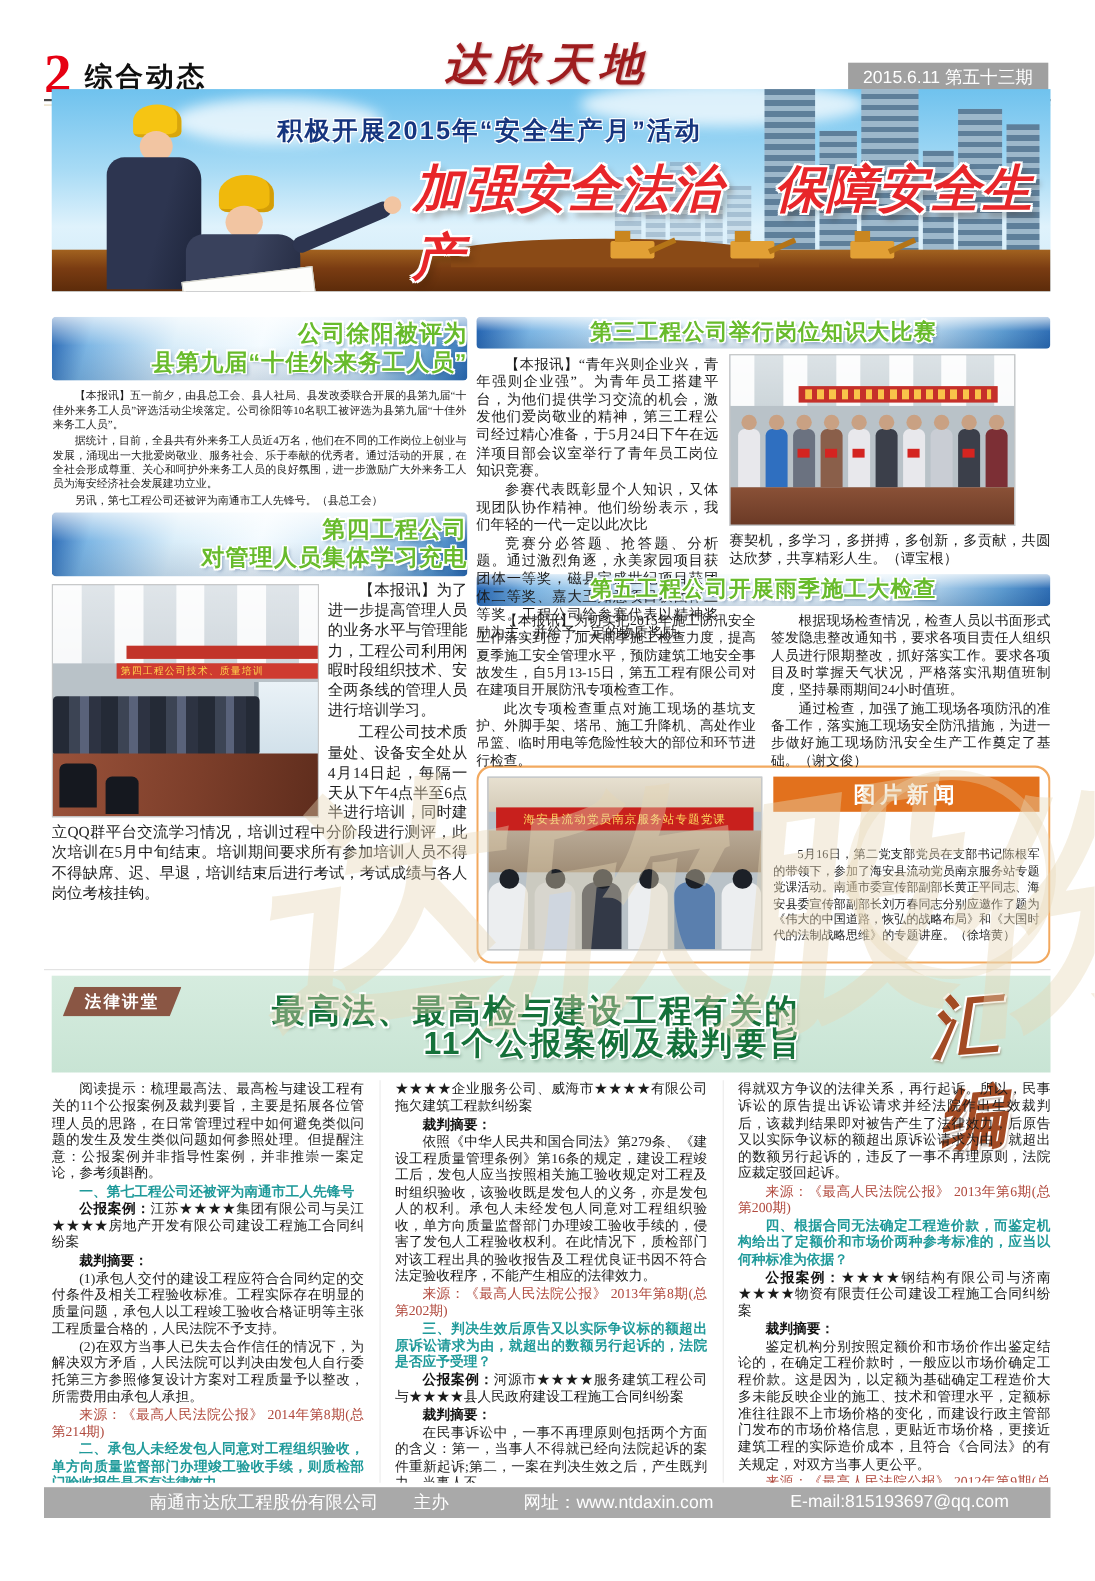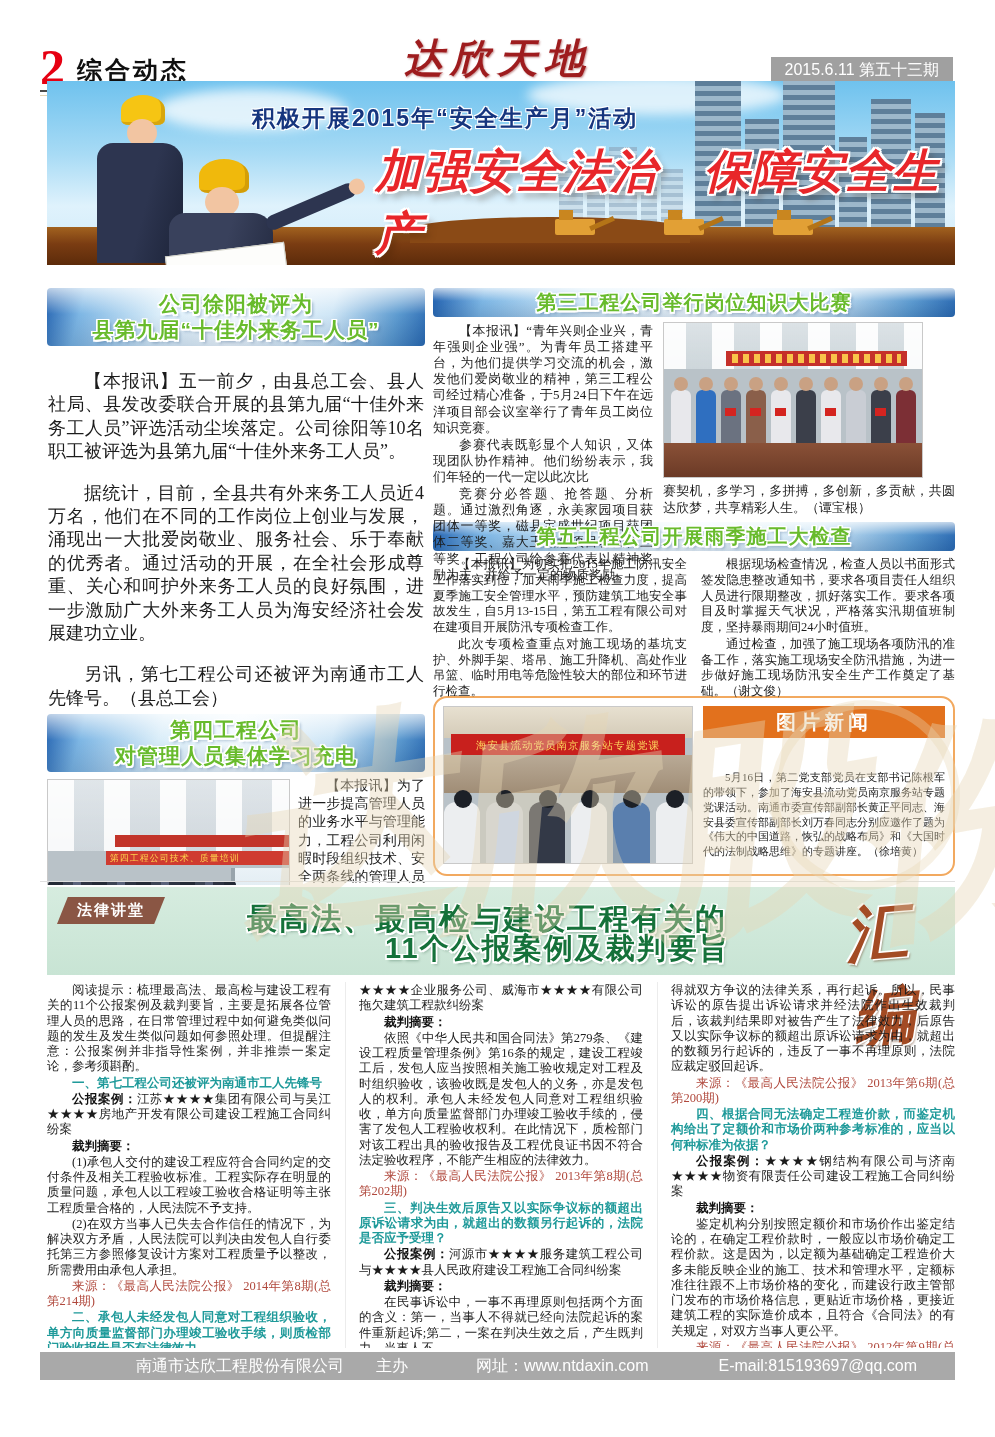--- a/index.html
+++ b/index.html
@@ -66,27 +66,27 @@
                font-size:46px; font-weight:900; font-style:italic; color:#e8262a; letter-spacing:1px;
                text-shadow:-2px -2px 0 #fff,2px -2px 0 #fff,-2px 2px 0 #fff,2px 2px 0 #fff,0 -2px 0 #fff,0 2px 0 #fff,-2px 0 0 #fff,2px 0 0 #fff,5px 6px 6px rgba(60,30,0,.35); }
 
   
   .art-head { border-radius:4px; display:flex; flex-direction:column; justify-content:center; align-items:center;
     background:linear-gradient(180deg,rgba(255,255,255,.7),rgba(255,255,255,0) 45%,rgba(0,40,90,.15)),
                linear-gradient(105deg,#1f5fae 0%,#7db6e4 10%,#d9edf9 30%,#f4fbff 50%,#cfe6f6 74%,#5d9bd0 91%,#2b6ab2 100%); }
   .art-head .t { color:#68bb2c; font-weight:900; font-family:"Liberation Sans","DejaVu Sans",sans-serif;
     line-height:1.25; letter-spacing:1px;
     text-shadow:-1.5px -1.5px 0 #fff,1.5px -1.5px 0 #fff,-1.5px 1.5px 0 #fff,1.5px 1.5px 0 #fff,0 -1.5px 0 #fff,0 1.5px 0 #fff,-1.5px 0 0 #fff,1.5px 0 0 #fff,2.5px 2.5px 3px rgba(30,70,120,.4); }
-  .art-head.two { height:58px; } .art-head.two .t { font-size:21px; }
+  .art-head.two { height:58px;align-items:flex-end; } .art-head.two .t { font-size:21px; }
   .art-head.one { height:29px; } .art-head.one .t { font-size:20px; }
 
   
   .col-left  { position:absolute; left:47px; top:288px; width:378px; height:597px; overflow:hidden; }
   .col-right { position:absolute; left:433px; top:288px; width:522px; height:597px; overflow:hidden; }
-  .body14 p { font-size:18px; line-height:1.3; text-align:justify; text-indent:2em; margin-top:18px; }
+  .body14 p { font-size:10px; line-height:1.3; text-align:justify; text-indent:2em; margin-top:2px; }
   .a1body { padding:6px 1px 4px; }
   .a2body { margin-top:5px; font-size:14px; }
   .a2body p { font-size:14px; line-height:1.3; text-align:justify; text-indent:2em; margin-top:2px; }
   .photoA { float:left; width:243px; height:212px; margin:2px 8px 3px 0; }
 
   .a3 { display:flex; gap:10px; margin-top:5px; height:200px; }
   .a3text { flex:1; }
   .a3text p { font-size:13px; line-height:1.24; text-align:justify; text-indent:2em; margin-top:1px; }
   .a3side { width:292px; }
   .photoB { width:260px; height:156px; }

